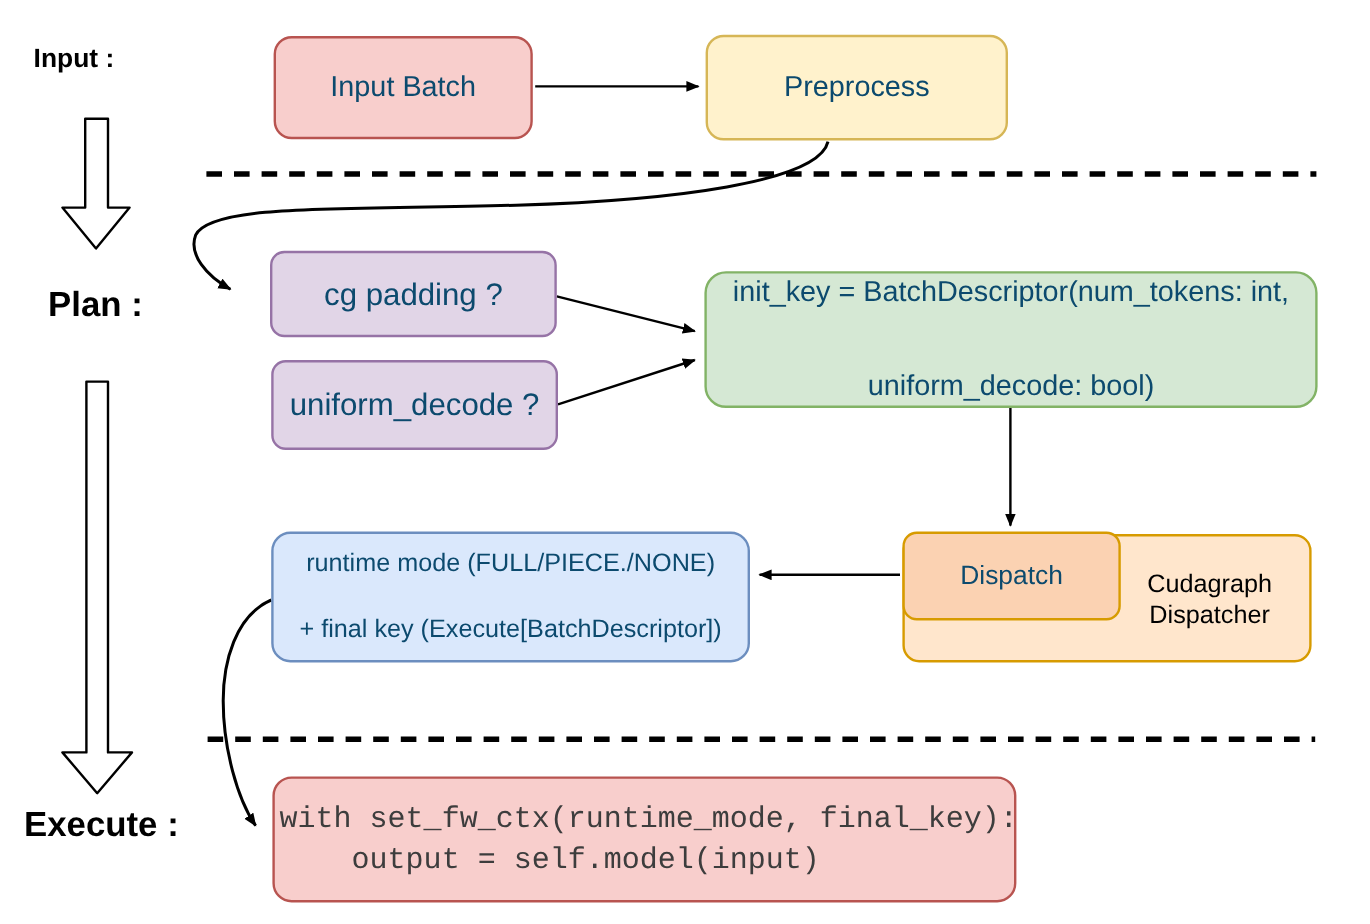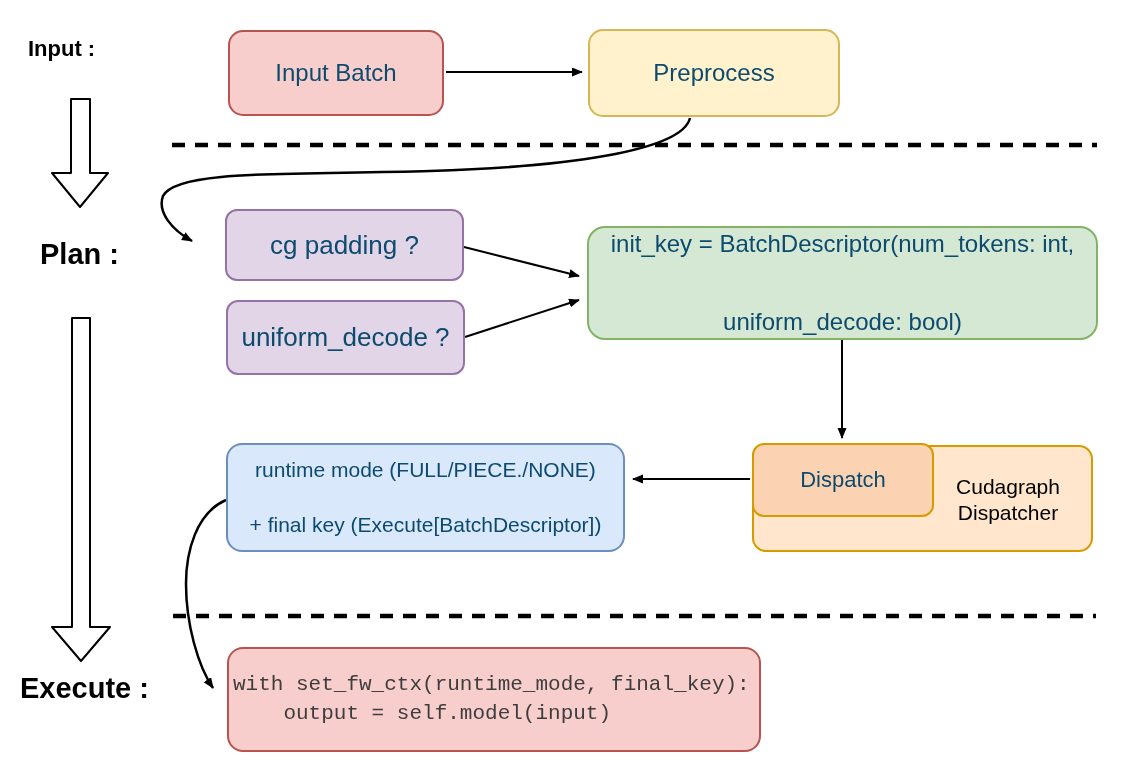--- a/index.html
+++ b/index.html
@@ -96,18 +96,18 @@
   </div>
   <div class="node orange-deep" style="left:752px;top:443px;width:182px;height:74px;font-size:22px;border-radius:12px;">
     <span class="ln">Dispatch</span>
   </div>
 
   <div class="node blue" style="left:226px;top:443px;width:399px;height:109px;font-size:21px;border-radius:16px;gap:28px;">
     <span class="ln">runtime mode (FULL/PIECE./NONE)</span>
     <span class="ln">+ final key (Execute[BatchDescriptor])</span>
   </div>
 
-  <div class="node red code-node" style="left:227px;top:647px;width:534px;height:105px;font-size:21px;border-radius:16px;padding-left:4px;line-height:1.35;">
+  <div class="node red code-node" style="left:227px;top:647px;width:620px;height:105px;font-size:25px;border-radius:16px;padding-left:4px;line-height:1.35;">
     <span class="ln">with set_fw_ctx(runtime_mode, final_key):</span>
     <span class="ln">    output = self.model(input)</span>
   </div>
 
 </div>
 
 </body></html>

